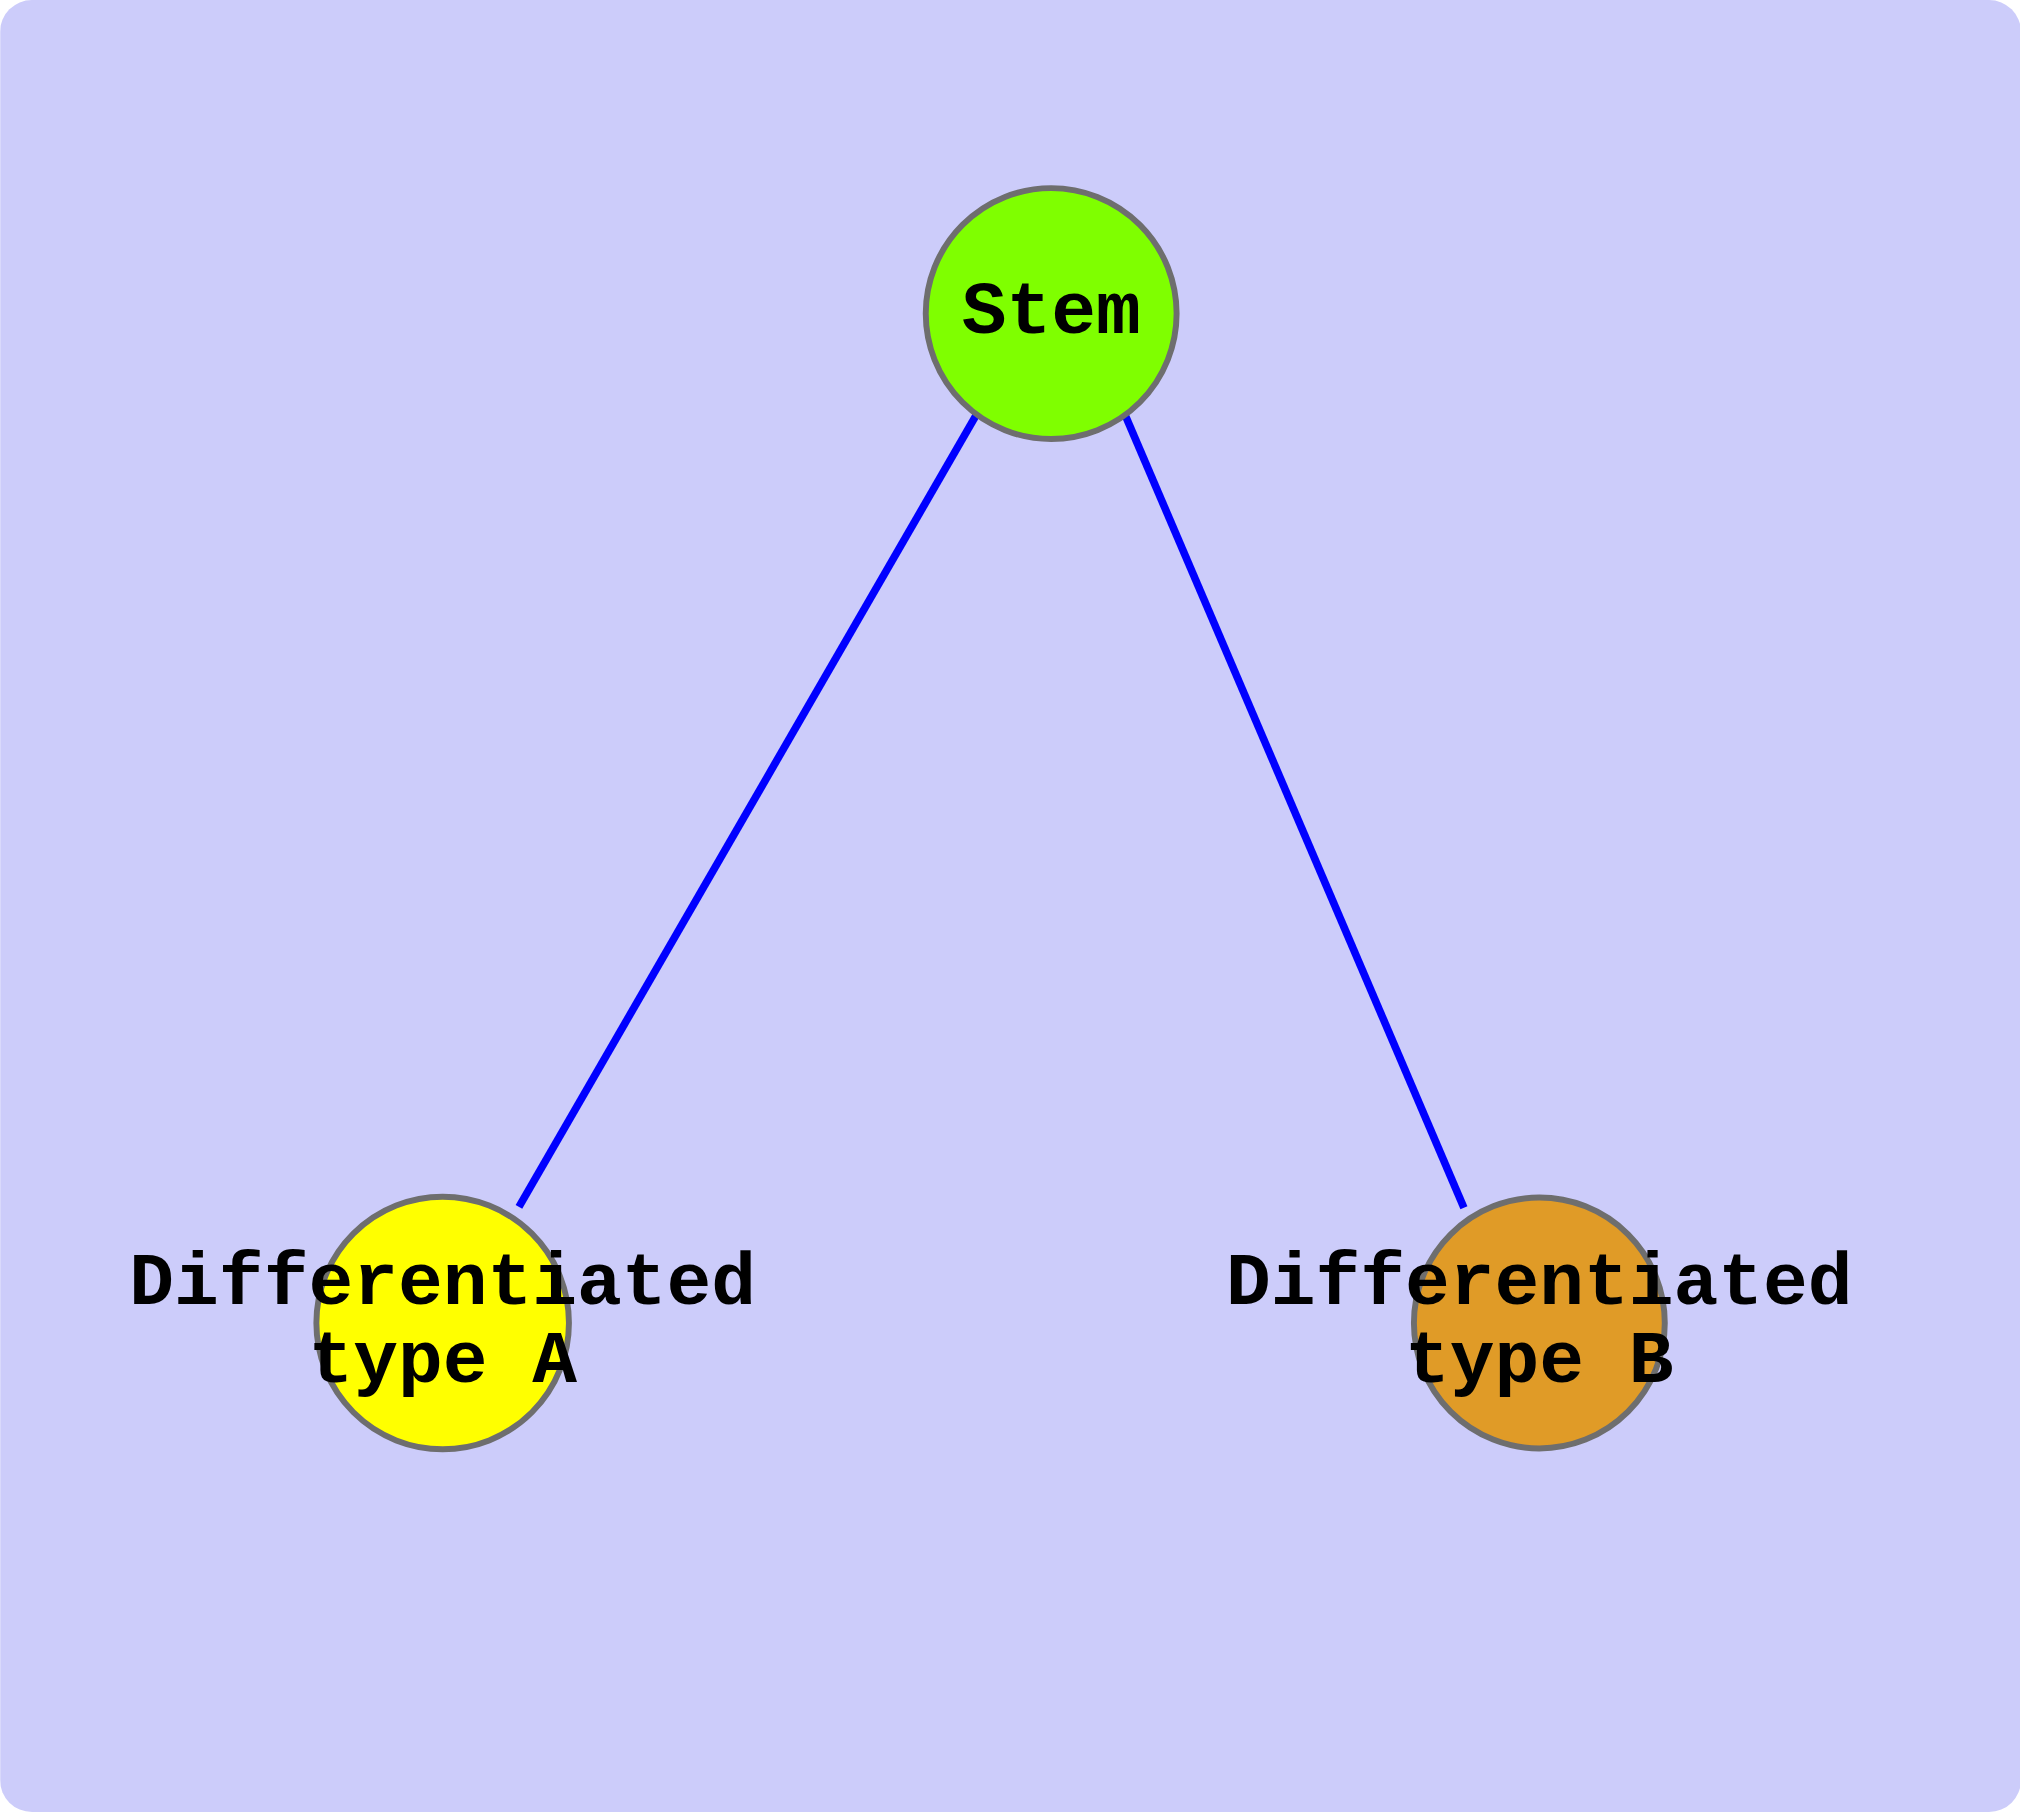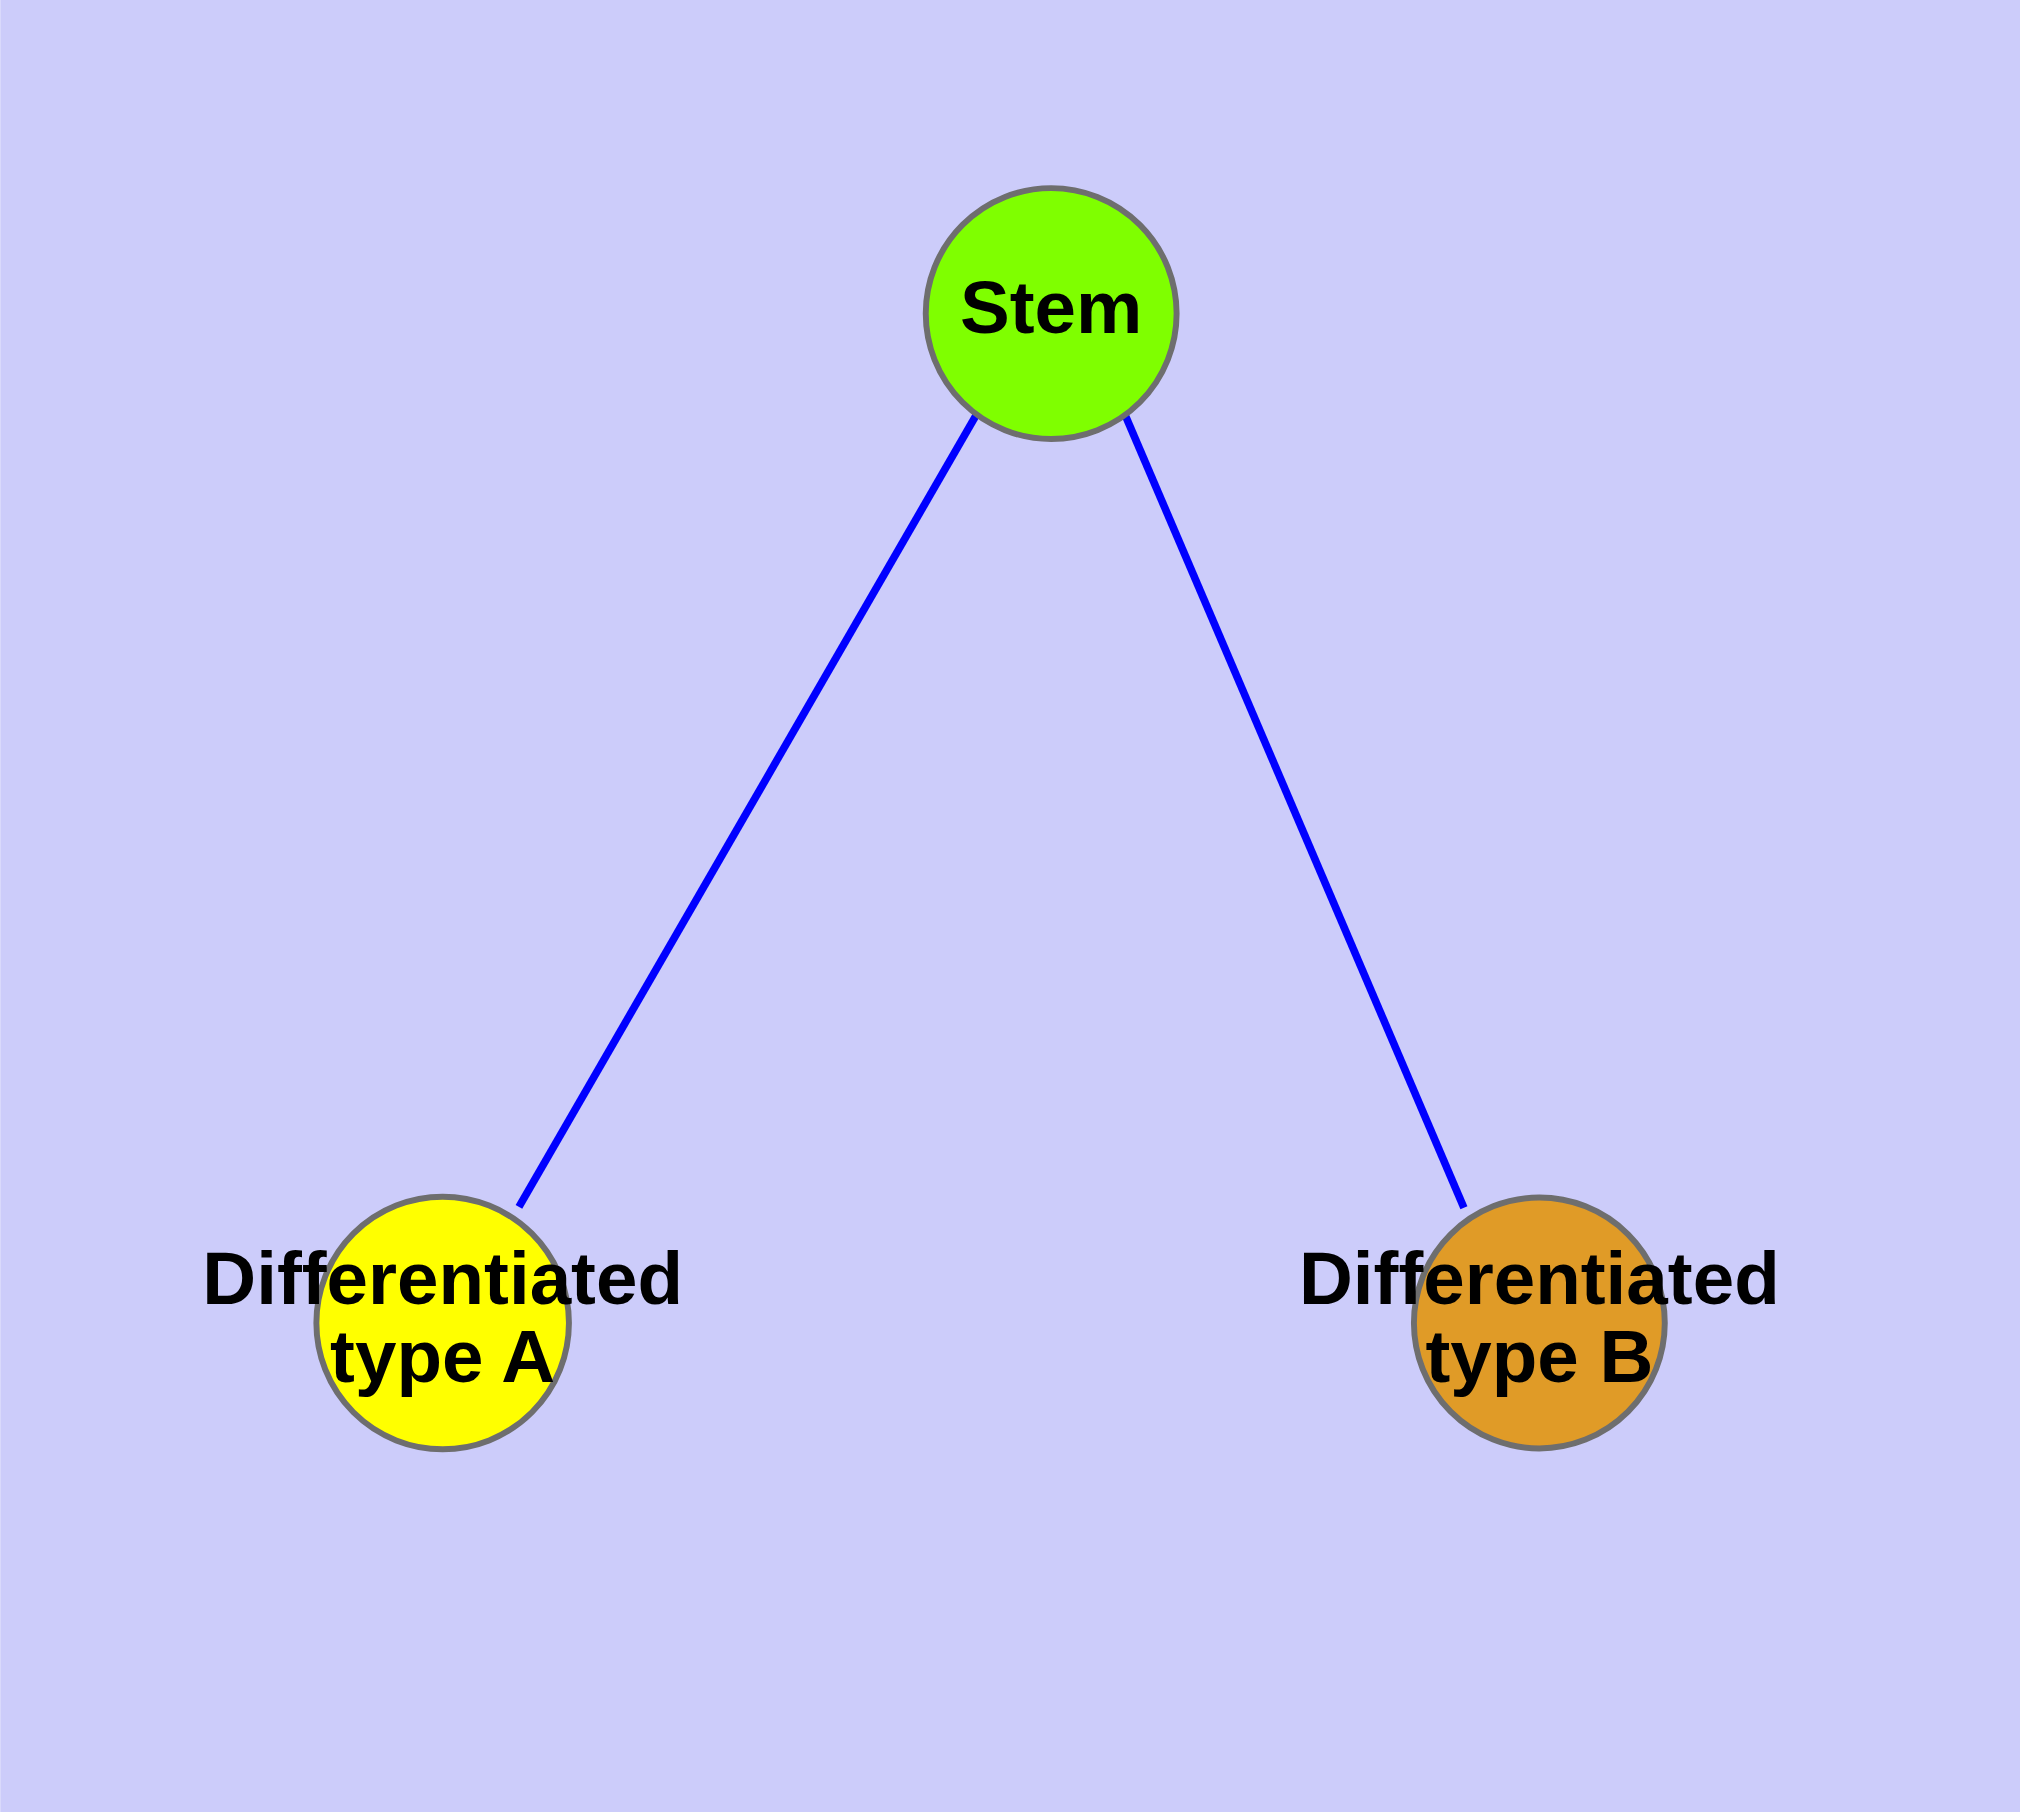--- a/index.html
+++ b/index.html
@@ -6,21 +6,22 @@
   html, body {
     margin: 0;
     padding: 0;
     background: #ffffff;
   }
   #canvas {
     position: relative;
     width: 2021px;
     height: 1812px;
     overflow: hidden;
-    font-family: Liberation Sans, sans-serif;
+    font-family: Liberation Mono, monospace;
+    border-radius: 32px;
   }
   #graph-svg {
     position: absolute;
     top: 0;
     left: 0;
     width: 2021px;
     height: 1812px;
     display: block;
   }
   .node-label {

